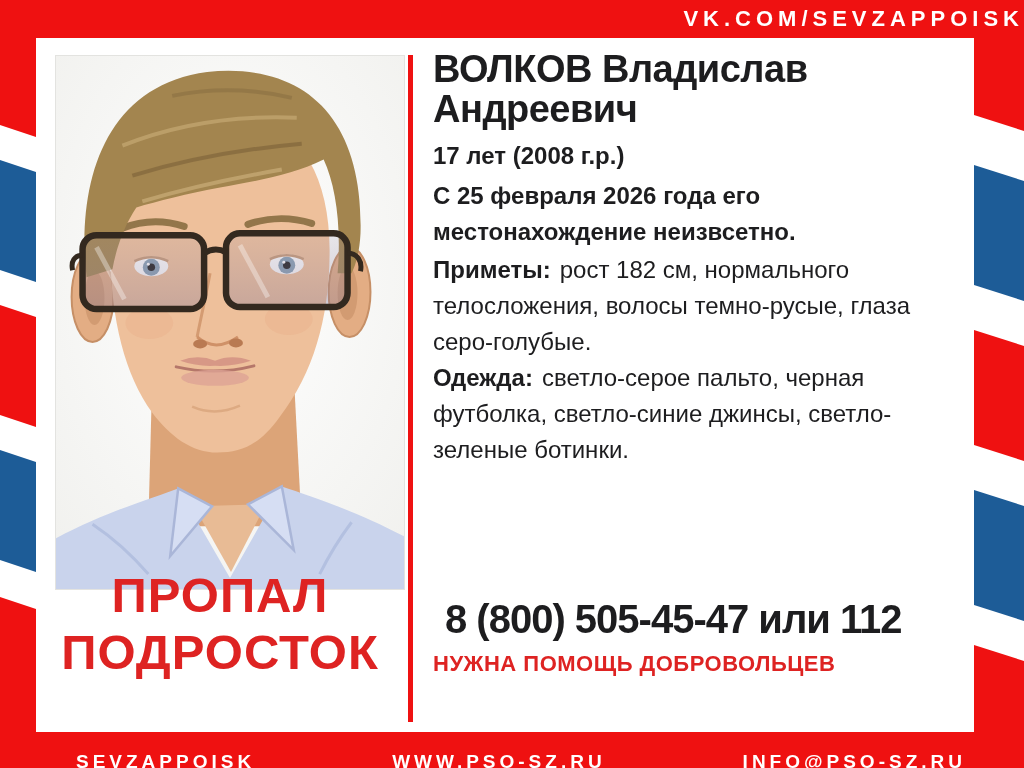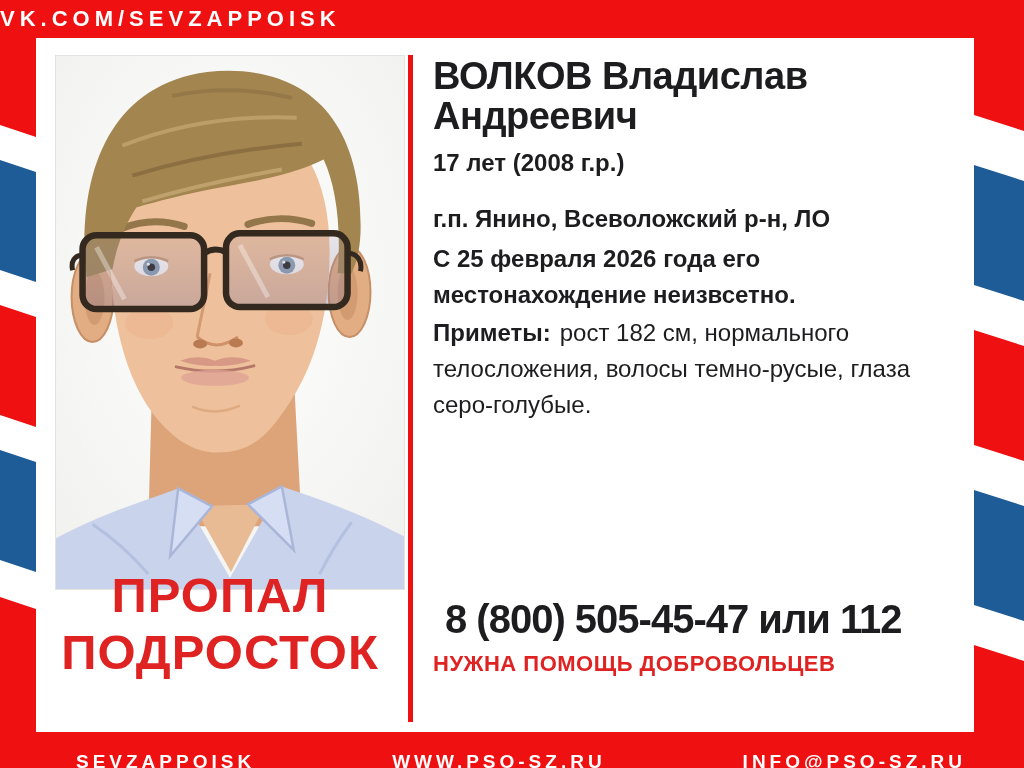--- a/index.html
+++ b/index.html
@@ -13,43 +13,43 @@
   html,body{width:1024px;height:768px;}
   body{font-family:"Liberation Sans","DejaVu Sans",sans-serif;background:#fff;color:var(--ink);}
   #poster{position:relative;width:1024px;height:768px;background:#fff;overflow:hidden;}
 
   .stripes{position:absolute;top:0;height:768px;z-index:1;}
   .stripes.left{left:0;width:36px;}
   .stripes.right{right:0;width:50px;}
   .stripes svg{display:block;width:100%;height:100%;}
 
   .top-bar{position:absolute;left:0;top:0;width:1024px;height:38px;background:var(--bar-red);
-    z-index:3;display:flex;align-items:center;justify-content:flex-start;}
+    z-index:3;display:flex;align-items:center;justify-content:flex-end;}
   .top-bar span{color:#fff;font-weight:700;font-size:22px;letter-spacing:5px;}
 
   .bottom-bar{position:absolute;left:0;top:732px;width:1024px;height:48px;background:var(--bar-red);
     z-index:3;display:flex;align-items:center;justify-content:space-between;padding:12px 58px 0 76px;}
   .bottom-bar span{color:#fff;font-weight:700;font-size:19px;letter-spacing:4px;}
 
   .photo{position:absolute;left:55px;top:55px;width:350px;height:535px;background:#fbfbfa;
     border:1px solid #e3e3e0;z-index:2;overflow:hidden;}
   .photo svg{display:block;width:100%;height:100%;}
 
   .divider{position:absolute;left:408px;top:55px;width:5px;height:667px;background:var(--bar-red);z-index:2;}
 
   .status{position:absolute;left:45px;top:567px;width:350px;z-index:2;
     text-align:center;color:var(--accent-red);font-weight:700;font-size:49px;line-height:1.16;
     letter-spacing:1px;white-space:pre-line;}
 
-  .info{position:absolute;left:433px;top:56px;width:541px;z-index:2;}
+  .info{position:absolute;left:433px;top:49px;width:541px;z-index:2;}
   .info .name{font-size:38px;font-weight:700;line-height:1.06;letter-spacing:-0.5px;
     white-space:pre-line;margin-bottom:8px;}
   .line{font-size:24px;line-height:36px;}
   .line.bold{font-weight:700;}
-  .info .age{margin-bottom:20px;}
+  .info .age{margin-bottom:4px;}
   .info .location{margin-bottom:4px;}
   .info .since{white-space:pre-line;margin-bottom:2px;}
   .para b{margin-right:9px;}
 
   .contact{position:absolute;left:433px;top:596px;width:541px;z-index:2;}
   .contact .intro{font-size:21.5px;line-height:28px;margin-bottom:5px;}
   .contact .phone{font-size:40px;font-weight:700;letter-spacing:-1px;line-height:46px;margin-bottom:5px;margin-left:12px;}
   .contact .volunteers{font-size:22px;font-weight:700;color:var(--accent-red);line-height:34px;letter-spacing:0.5px;}
 </style>
 </head>
@@ -158,24 +158,24 @@
 
   <div class="divider"></div>
 
   <div class="status">ПРОПАЛ
 ПОДРОСТОК</div>
 
   <div class="info">
     <div class="name">ВОЛКОВ Владислав
 Андреевич</div>
     <div class="line bold age">17 лет (2008 г.р.)</div>
-    <div class="line bold location">г.п. Янино, Всеволожский р-н, ЛО</div>
     <div class="line bold since">С 25 февраля 2026 года его
 местонахождение неизвсетно.</div>
     <div class="line para"><b>Приметы:</b><span>рост 182 см, нормального телосложения, волосы темно-русые, глаза серо-голубые.</span></div>
+    <div class="line para"><b>Одежда:</b><span>светло-серое пальто, черная футболка, светло-синие джинсы, светло-зеленые ботинки.</span></div>
   </div>
 
   <div class="contact">
     <div class="phone">8 (800) 505-45-47 или 112</div>
     <div class="volunteers">НУЖНА ПОМОЩЬ ДОБРОВОЛЬЦЕВ</div>
   </div>
 
   <div class="bottom-bar">
     <span>SEVZAPPOISK</span>
     <span>WWW.PSO-SZ.RU</span>

